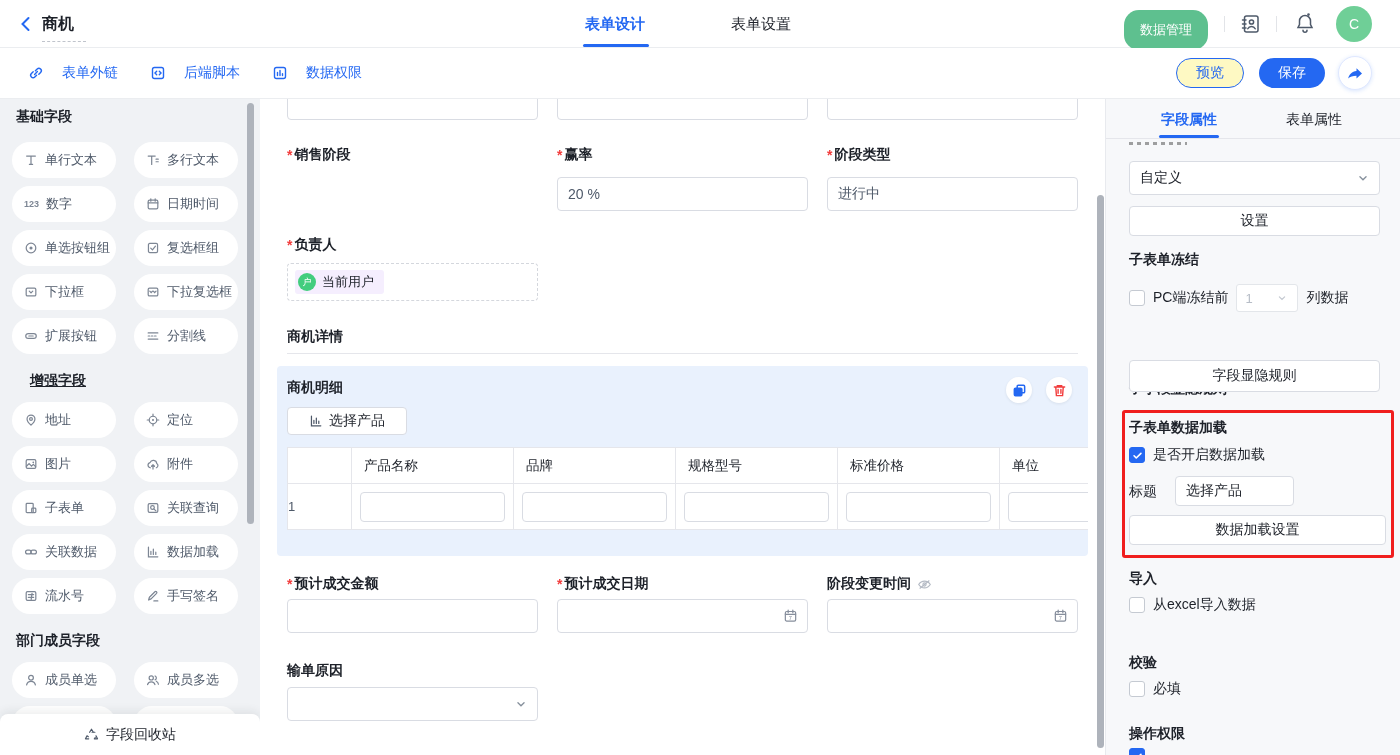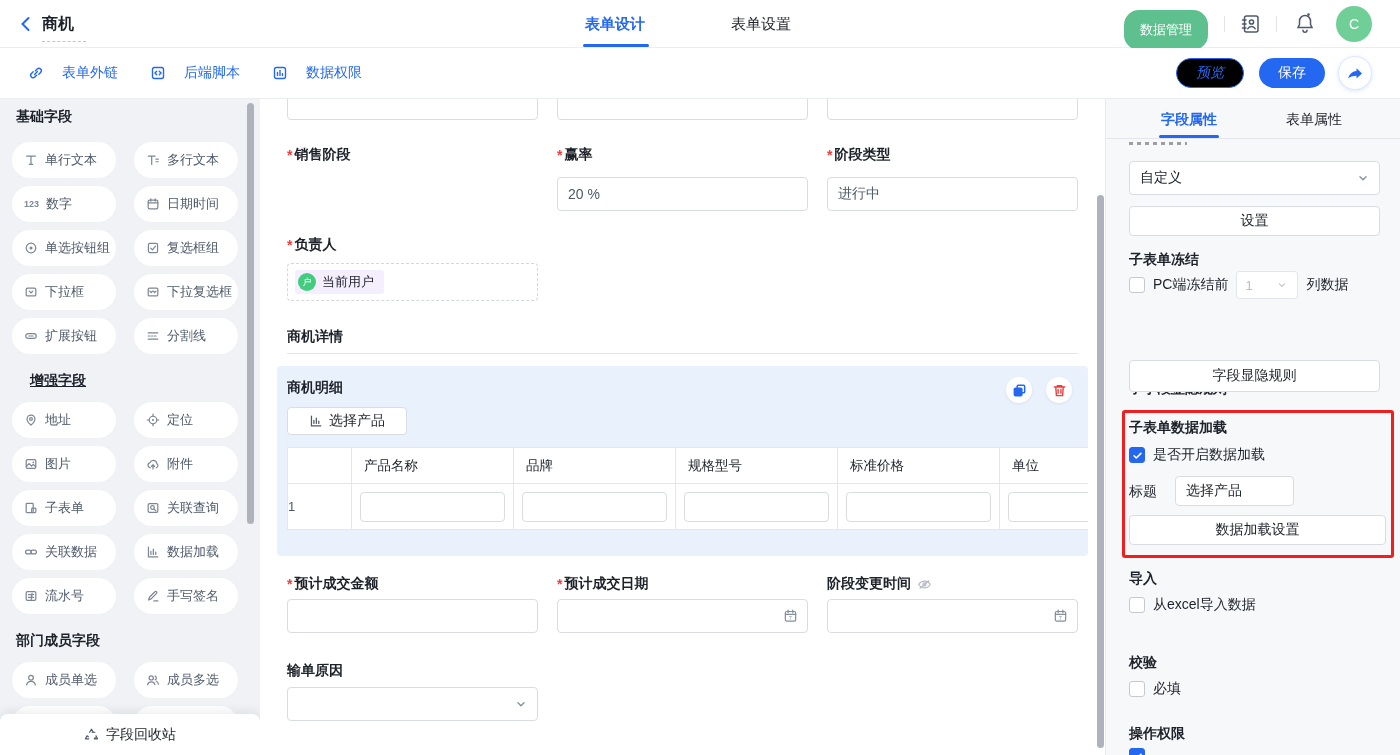--- a/index.html
+++ b/index.html
@@ -17,21 +17,21 @@
   .title{font-size:16px;font-weight:700;color:var(--ink);}
   .dash-underline{border-bottom:1px dashed #c0c4cc;}
   .htab{font-size:15px;color:var(--ink);cursor:pointer;}
   .htab.active{color:var(--blue);font-weight:600;}
   .tab-underline{background:var(--blue);border-radius:2px;}
   .pillbtn{display:flex;align-items:center;justify-content:center;border-radius:15px;font-size:13px;cursor:pointer;}
   .vdiv{width:1px;height:16px;background:#e2e4e8;}
   
   #toolbar{position:absolute;left:0;top:48px;width:1400px;height:51px;background:#fff;border-bottom:1px solid #ebedf0;}
   .tlink{display:flex;align-items:center;gap:18px;color:var(--blue);font-size:14px;cursor:pointer;}
-  .btn-outline{border:1px solid var(--blue);color:var(--blue);background:#000000;font-style:italic;}
+  .btn-outline{border:1px solid var(--blue);color:var(--blue);background:#fef9c3;}
   .btn-solid{background:var(--blue);color:#fff;}
   .circlebtn{border-radius:50%;background:#fff;border:1px solid #dfe8ff;box-shadow:0 1px 4px rgba(36,104,242,.18);display:flex;align-items:center;justify-content:center;cursor:pointer;}
   
   #sidebar{position:absolute;left:0;top:99px;width:260px;height:656px;background:var(--sidebg);overflow:hidden;}
   .grp-title{font-size:14px;font-weight:700;color:var(--ink);}
   .pillgrid{display:grid;grid-template-columns:104px 104px;column-gap:18px;row-gap:8px;}
   .fpill{width:104px;height:36px;background:#fff;border-radius:18px;display:flex;align-items:center;gap:7px;padding-left:12px;color:var(--sub);font-size:13px;cursor:pointer;white-space:nowrap;overflow:hidden;}
   .fpill .ic{color:var(--icon);flex:0 0 auto;display:flex;}
   .num-ic{font-size:9px;font-weight:700;color:var(--icon);letter-spacing:0;}
   #recycle{position:absolute;left:0;top:615px;width:260px;height:41px;background:#fff;border-radius:8px 8px 0 0;box-shadow:0 -3px 10px rgba(31,35,41,.08);display:flex;align-items:center;justify-content:center;gap:7px;font-size:14px;color:var(--ink);cursor:pointer;}
@@ -531,21 +531,21 @@
       <span>自定义</span>
       <span class="chev">
           <svg width="14" height="14" viewBox="0 0 16 16" fill="none" stroke="#86909c" stroke-width="1.5" stroke-linecap="round">
             <path d="M4.5 6.5L8 10l3.5-3.5"></path>
           </svg>
         </span>
     </div>
     <div class="abs pnl-btn" style="left:23px;top:107px;width:251px;height:30px;">设置</div>
 
     <div class="abs bold14" style="left:23px;top:152px;font-family:Liberation Mono, monospace;">子表单冻结</div>
-    <div class="abs cbrow" style="left:23px;top:172px;text-align:center;">
+    <div class="abs cbrow" style="left:23px;top:185px;text-align:center;">
       <span class="cb"></span>
       <span>PC端冻结前</span>
       <span class="mini-select">
         <span>1</span>
         <span class="chev">
             <svg width="12" height="12" viewBox="0 0 16 16" fill="none" stroke="#c3c8d0" stroke-width="1.6" stroke-linecap="round">
               <path d="M4.5 6.5L8 10l3.5-3.5"></path>
             </svg>
           </span>
       </span>

